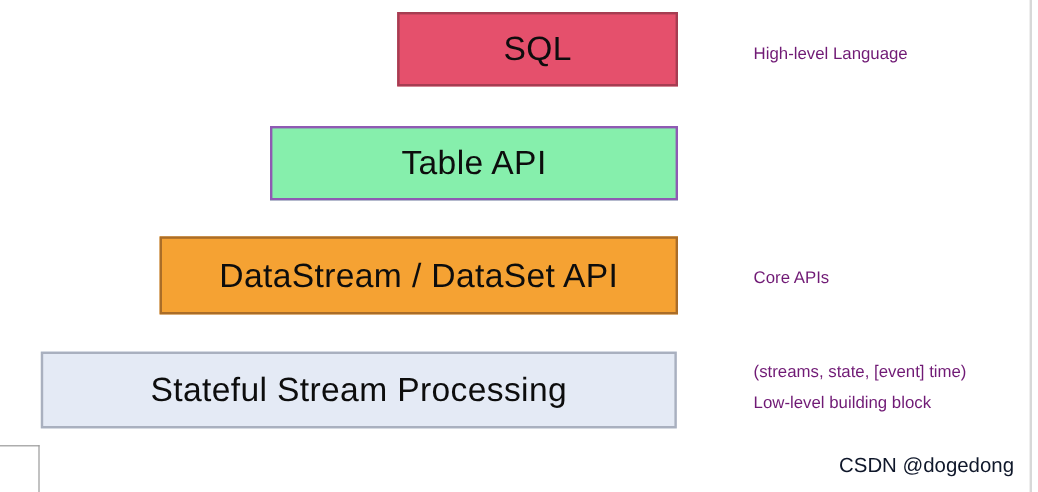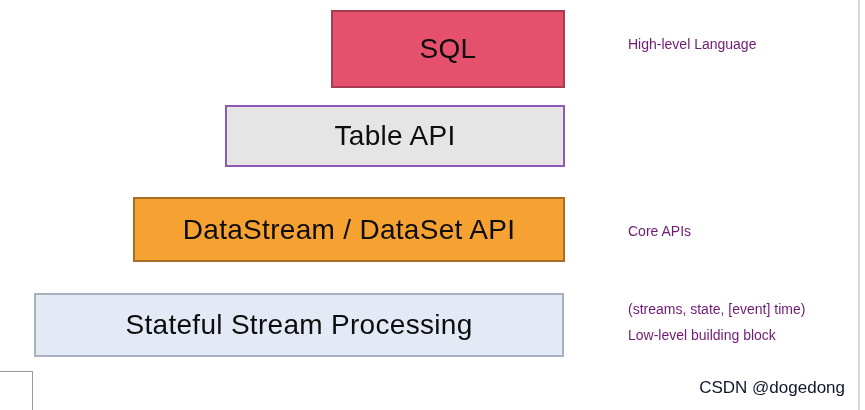--- a/index.html
+++ b/index.html
@@ -20,21 +20,21 @@
     box-sizing: border-box;
     border: 2px solid #000;
     display: flex;
     align-items: center;
     justify-content: center;
     font-size: 28px;
     color: #0d0d0d;
     letter-spacing: 0.3px;
     white-space: nowrap;
   }
-  .box-sql      { left: 331px; top: 10px;  width: 234px; height: 78px; }
+  .box-sql      { left: 331px; top: 10px;  width: 234px; height: 62px; }
   .box-table    { left: 225px; top: 105px; width: 340px; height: 62px; }
   .box-core     { left: 133px; top: 197px; width: 432px; height: 65px; }
   .box-stateful { left: 34px;  top: 293px; width: 530px; height: 64px; text-align: right; }
   .annotation {
     position: absolute;
     left: 628px;
     font-size: 14px;
     line-height: 24px;
     color: #701a75;
     white-space: nowrap;
@@ -73,21 +73,21 @@
 </head>
 <body>
 
 <div class="page">
 
   <div class="layer-box box-sql" style="background-color: rgb(229, 80, 108); border-color: rgb(166, 61, 82);">
     <span>SQL</span>
   </div>
   <div class="annotation ann-0">High-level Language</div>
 
-  <div class="layer-box box-table" style="background-color: #e5e5e5; border-color: rgb(143, 90, 179);">
+  <div class="layer-box box-table" style="background-color: #86efac; border-color: rgb(143, 90, 179);">
     <span>Table API</span>
   </div>
 
   <div class="layer-box box-core" style="background-color: rgb(245, 162, 51); border-color: rgb(170, 109, 40); text-align: center;">
     <span>DataStream / DataSet API</span>
   </div>
   <div class="annotation ann-2">Core APIs</div>
 
   <div class="layer-box box-stateful" style="background-color: rgb(228, 234, 245); border-color: rgb(169, 176, 191);">
     <span>Stateful Stream Processing</span>

